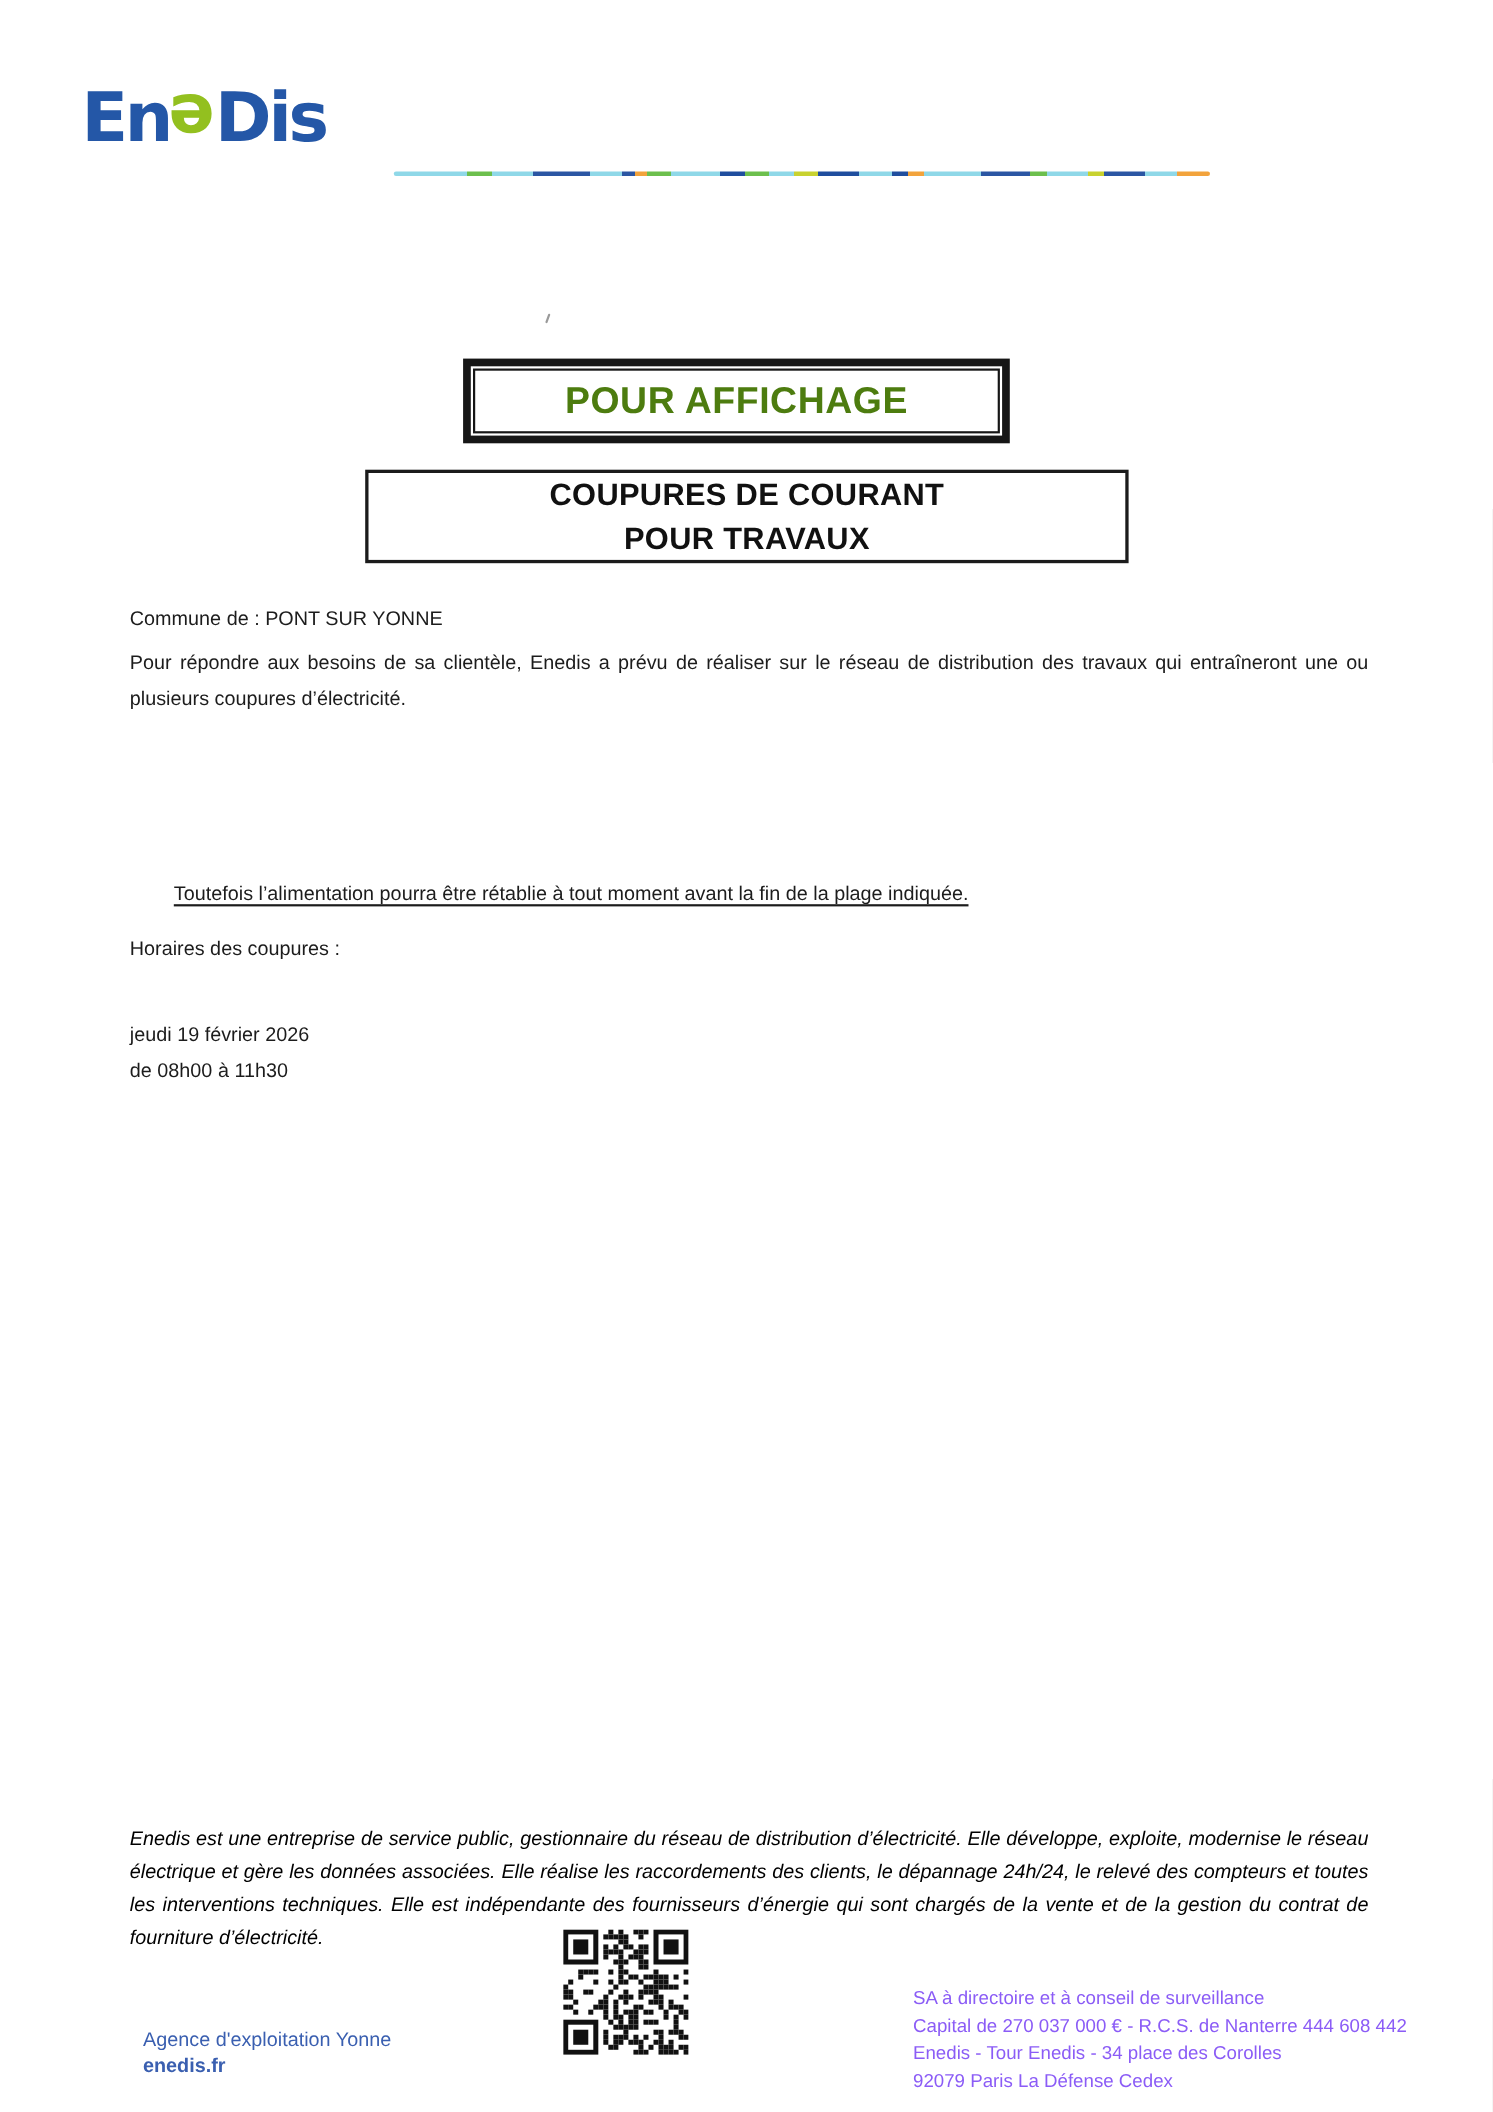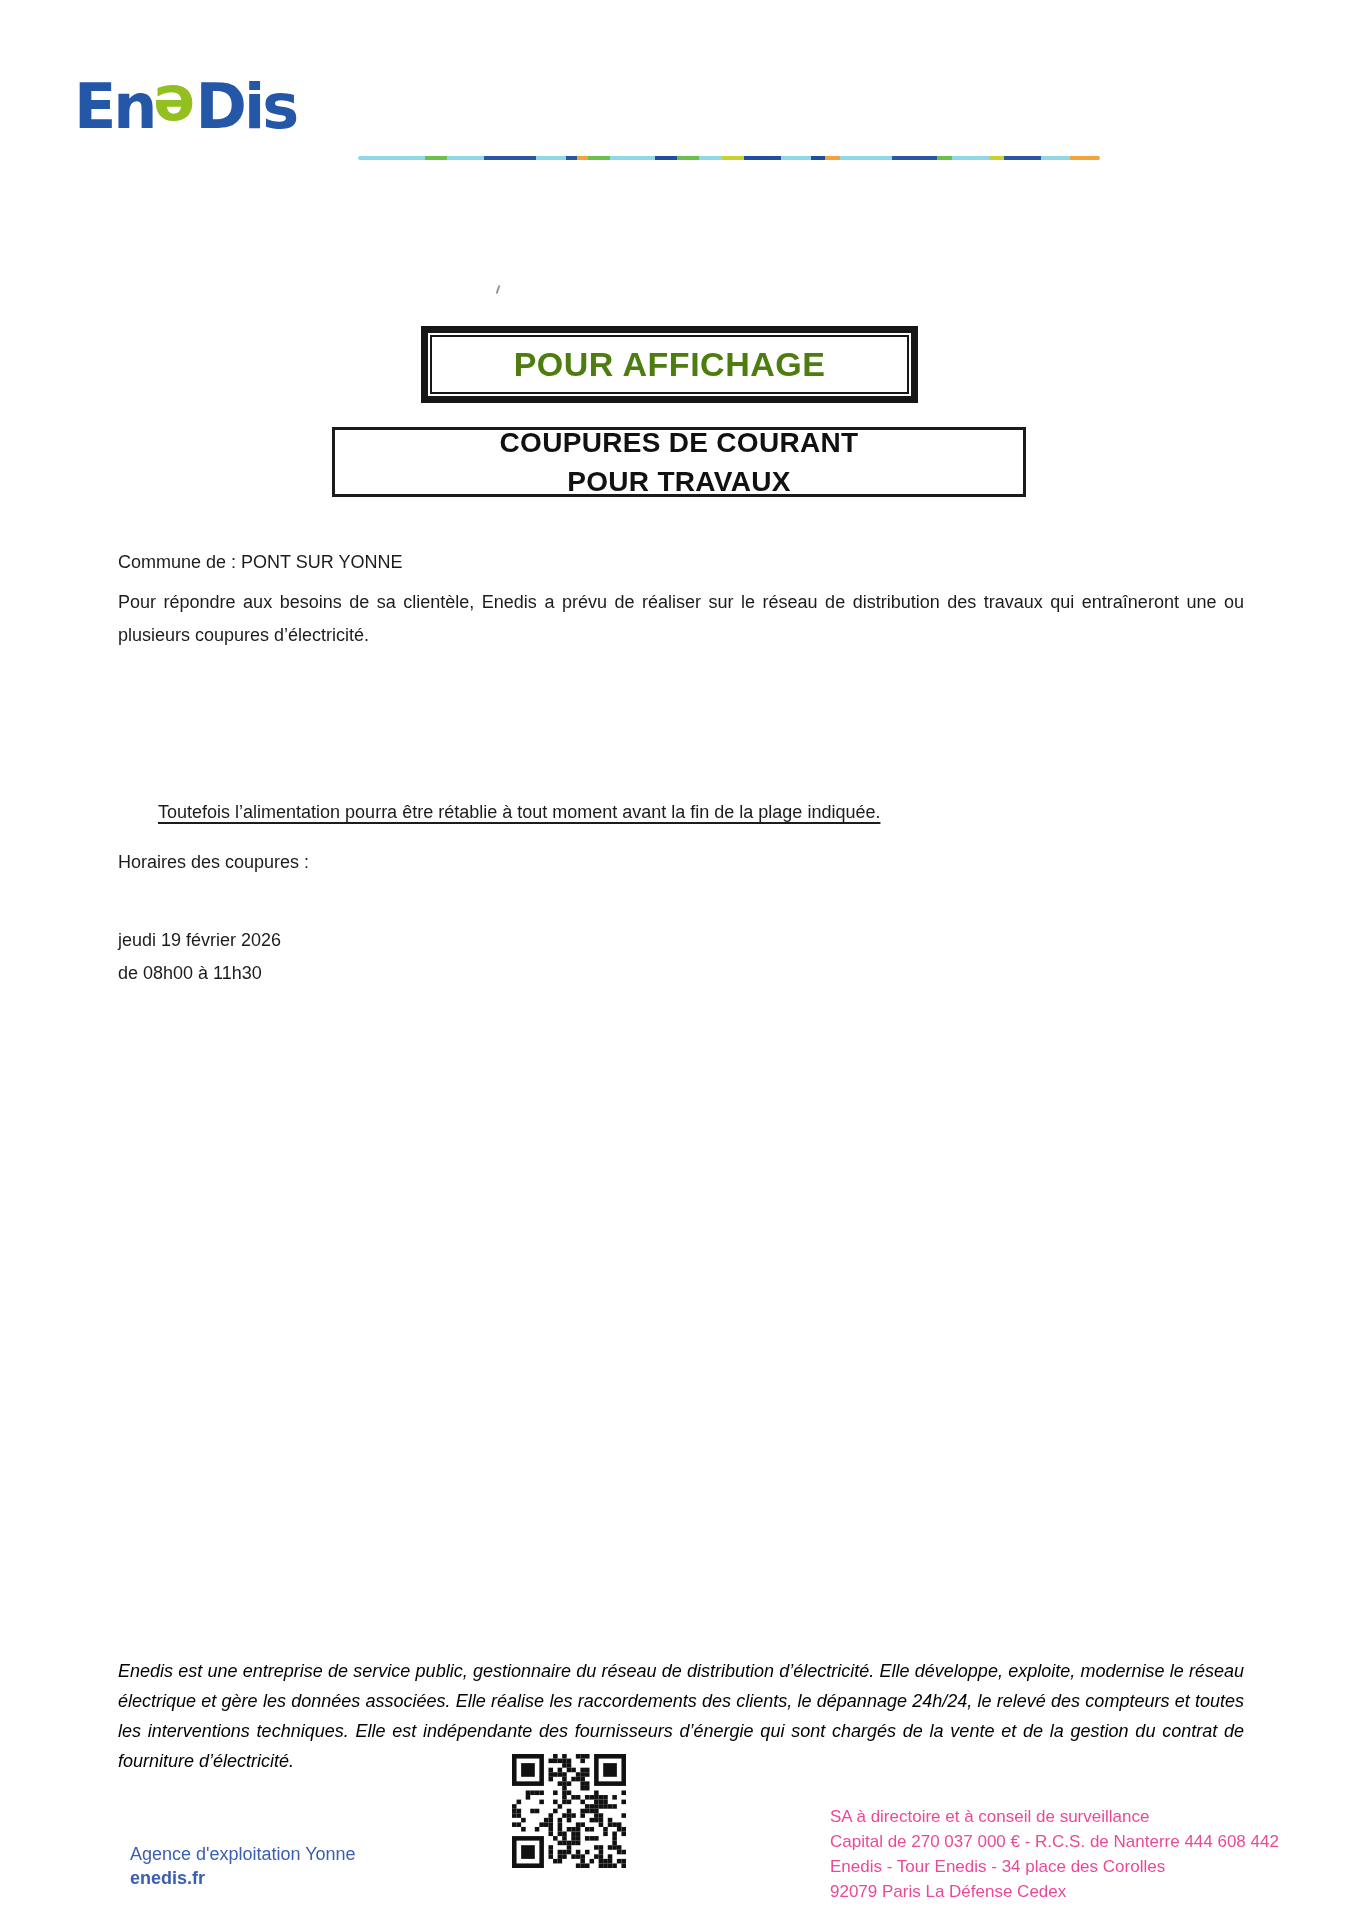--- a/index.html
+++ b/index.html
@@ -37,39 +37,39 @@
   .pa-outer{
     position:absolute;left:421px;top:326px;width:497px;height:77px;
     border:7px solid #161616;box-sizing:border-box;display:flex;padding:2px;
     background:#fff;
   }
   .pa-inner{
     flex:1;border:2px solid #161616;display:flex;align-items:center;justify-content:center;
     font-weight:bold;font-size:34px;letter-spacing:.5px;color:#4d7c0f;
   }
   .subject-box{
-    position:absolute;left:332px;top:427px;width:694px;height:70px;
+    position:absolute;left:332px;top:427px;width:694px;height:85px;
     border:3px solid #1b1b1b;box-sizing:border-box;background:#fff;
     display:flex;flex-direction:column;align-items:center;justify-content:center;
     font-weight:bold;font-size:28px;line-height:1.4;color:#111;letter-spacing:.3px;
   }
   
   .tblock{position:absolute;left:118px;width:1126px;font-size:18px;line-height:33px;}
   .just{text-align:justify;text-align-last:left;}
   .underlined{text-decoration:underline;text-decoration-thickness:1.5px;text-underline-offset:4px;margin-left:40px;}
   
   .footer-about{
     position:absolute;left:118px;top:1656px;width:1126px;
     font-style:italic;font-size:18px;line-height:30px;text-align:justify;text-align-last:left;
     color:#000000;
   }
   .qr{position:absolute;left:512px;top:1754px;width:114px;height:114px;}
   .agency{position:absolute;left:130px;top:1842px;font-size:18px;line-height:24px;color:#3a5fb0;}
   .agency .site{font-weight:bold;}
-  .company{position:absolute;left:830px;top:1804px;font-size:17px;line-height:25px;color:#ec4899;}
+  .company{position:absolute;left:830px;top:1804px;font-size:17px;line-height:25px;color:#8b5cf6;}
 </style>
 </head>
 <body>
 
 <div class="page">
 
   <div class="logo">
     <span>En</span><span class="mid-e">e</span><span>Dis</span>
   </div>
   <div class="divider"></div>

